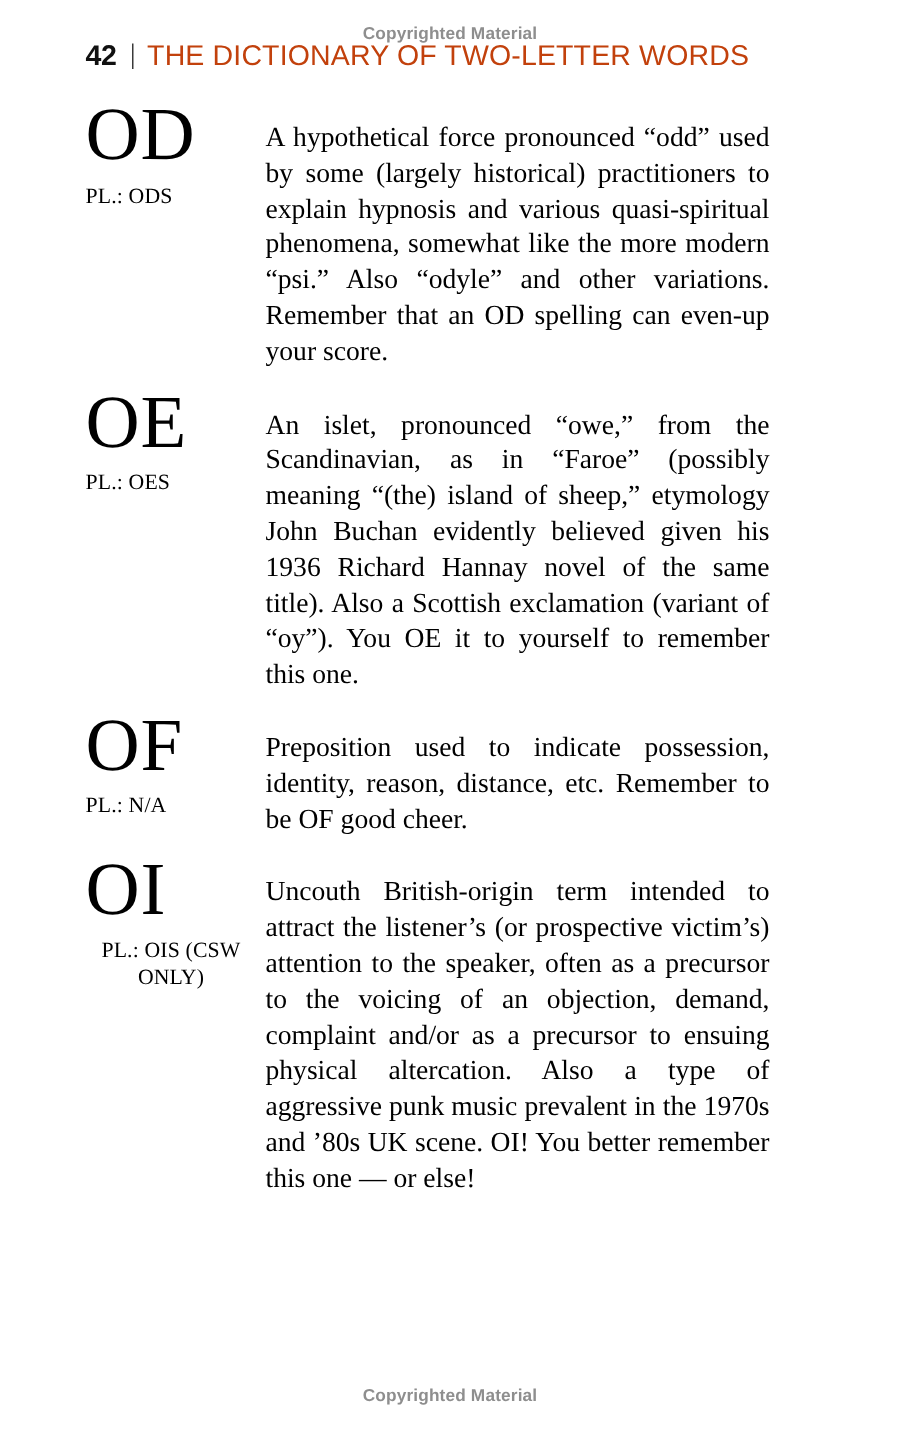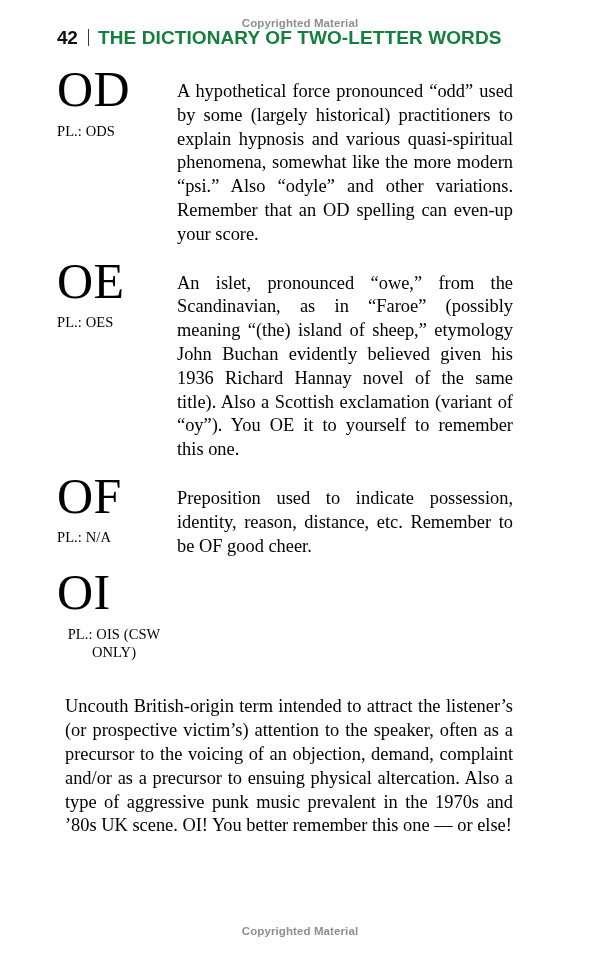--- a/index.html
+++ b/index.html
@@ -61,39 +61,39 @@
     display: inline-block;
     width: 1.5px;
     height: 17px;
     background: #3a3a3a;
     margin: 0 9px 0 10px;
     position: relative;
     top: 2px;
   }
   .head-title {
     font-size: 19px;
-    font-weight: 700;
+    font-weight: 400;
     letter-spacing: 0.1px;
-    color: #15803d;
+    color: #c2410c;
   }
 
   
   .entries {
     position: absolute;
     top: 72px;
     left: 57px;
     width: 456px;
   }
 
   .entry {
     display: flex;
     align-items: flex-start;
     margin-bottom: 17px;
   }
-  .entry:last-child { margin-bottom: 0; flex-direction: column; }
+  .entry:last-child { margin-bottom: 0; }
 
   .headword-col {
     width: 112px;
     flex: 0 0 112px;
     padding-right: 8px;
     box-sizing: border-box;
   }
 
   .headword {
     font-family: "Liberation Serif", "DejaVu Serif", serif;

